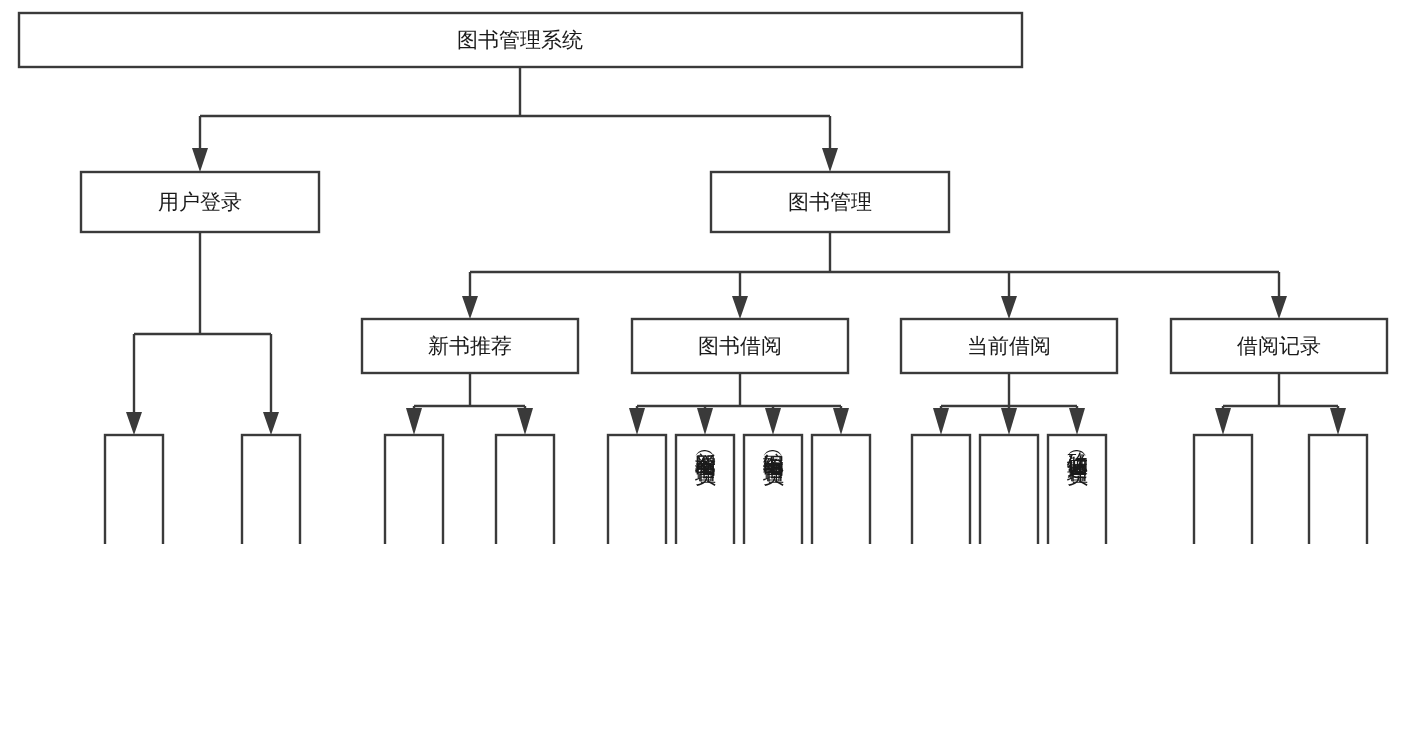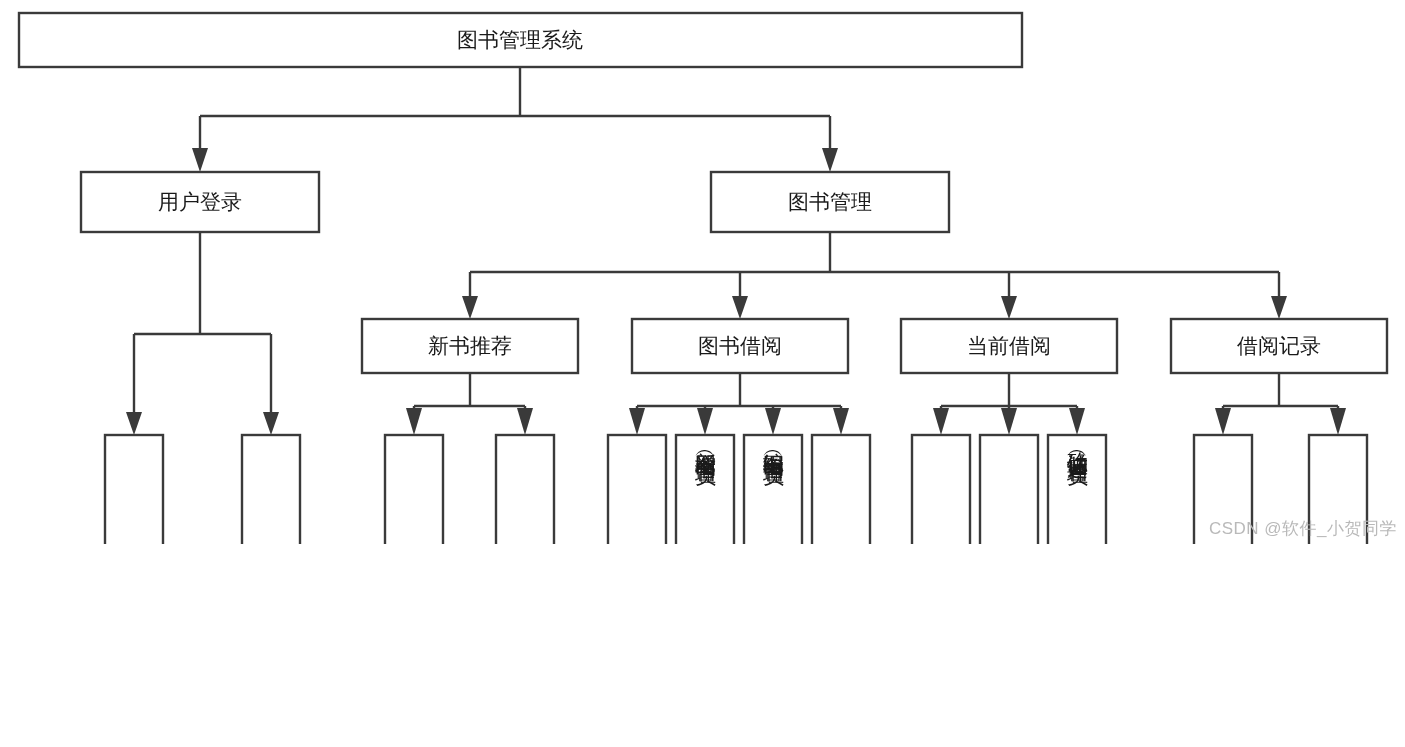--- a/index.html
+++ b/index.html
@@ -227,14 +227,13 @@
   <div class="leaf-label-v" style="left:744px; top:435px; width:58px; height:299px; justify-content:flex-start;">编辑图书（管理员）</div>
   <div class="leaf-label-v" style="left:812px; top:435px; width:58px; height:299px;">借阅图书</div>
 
   <div class="leaf-label-v" style="left:912px; top:435px; width:58px; height:299px;">查询图书</div>
   <div class="leaf-label-v" style="left:980px; top:435px; width:58px; height:299px;">归还图书</div>
   <div class="leaf-label-v" style="left:1048px; top:435px; width:58px; height:299px; justify-content:flex-start;">确认归还（管理员）</div>
 
   <div class="leaf-label-v" style="left:1194px; top:435px; width:58px; height:299px;">新增借阅记录</div>
   <div class="leaf-label-v" style="left:1309px; top:435px; width:58px; height:299px;">查询借阅记录</div>
 
-  <div class="watermark">CSDN @软件_小贺同学</div>
 </div>
 
 </body></html>

